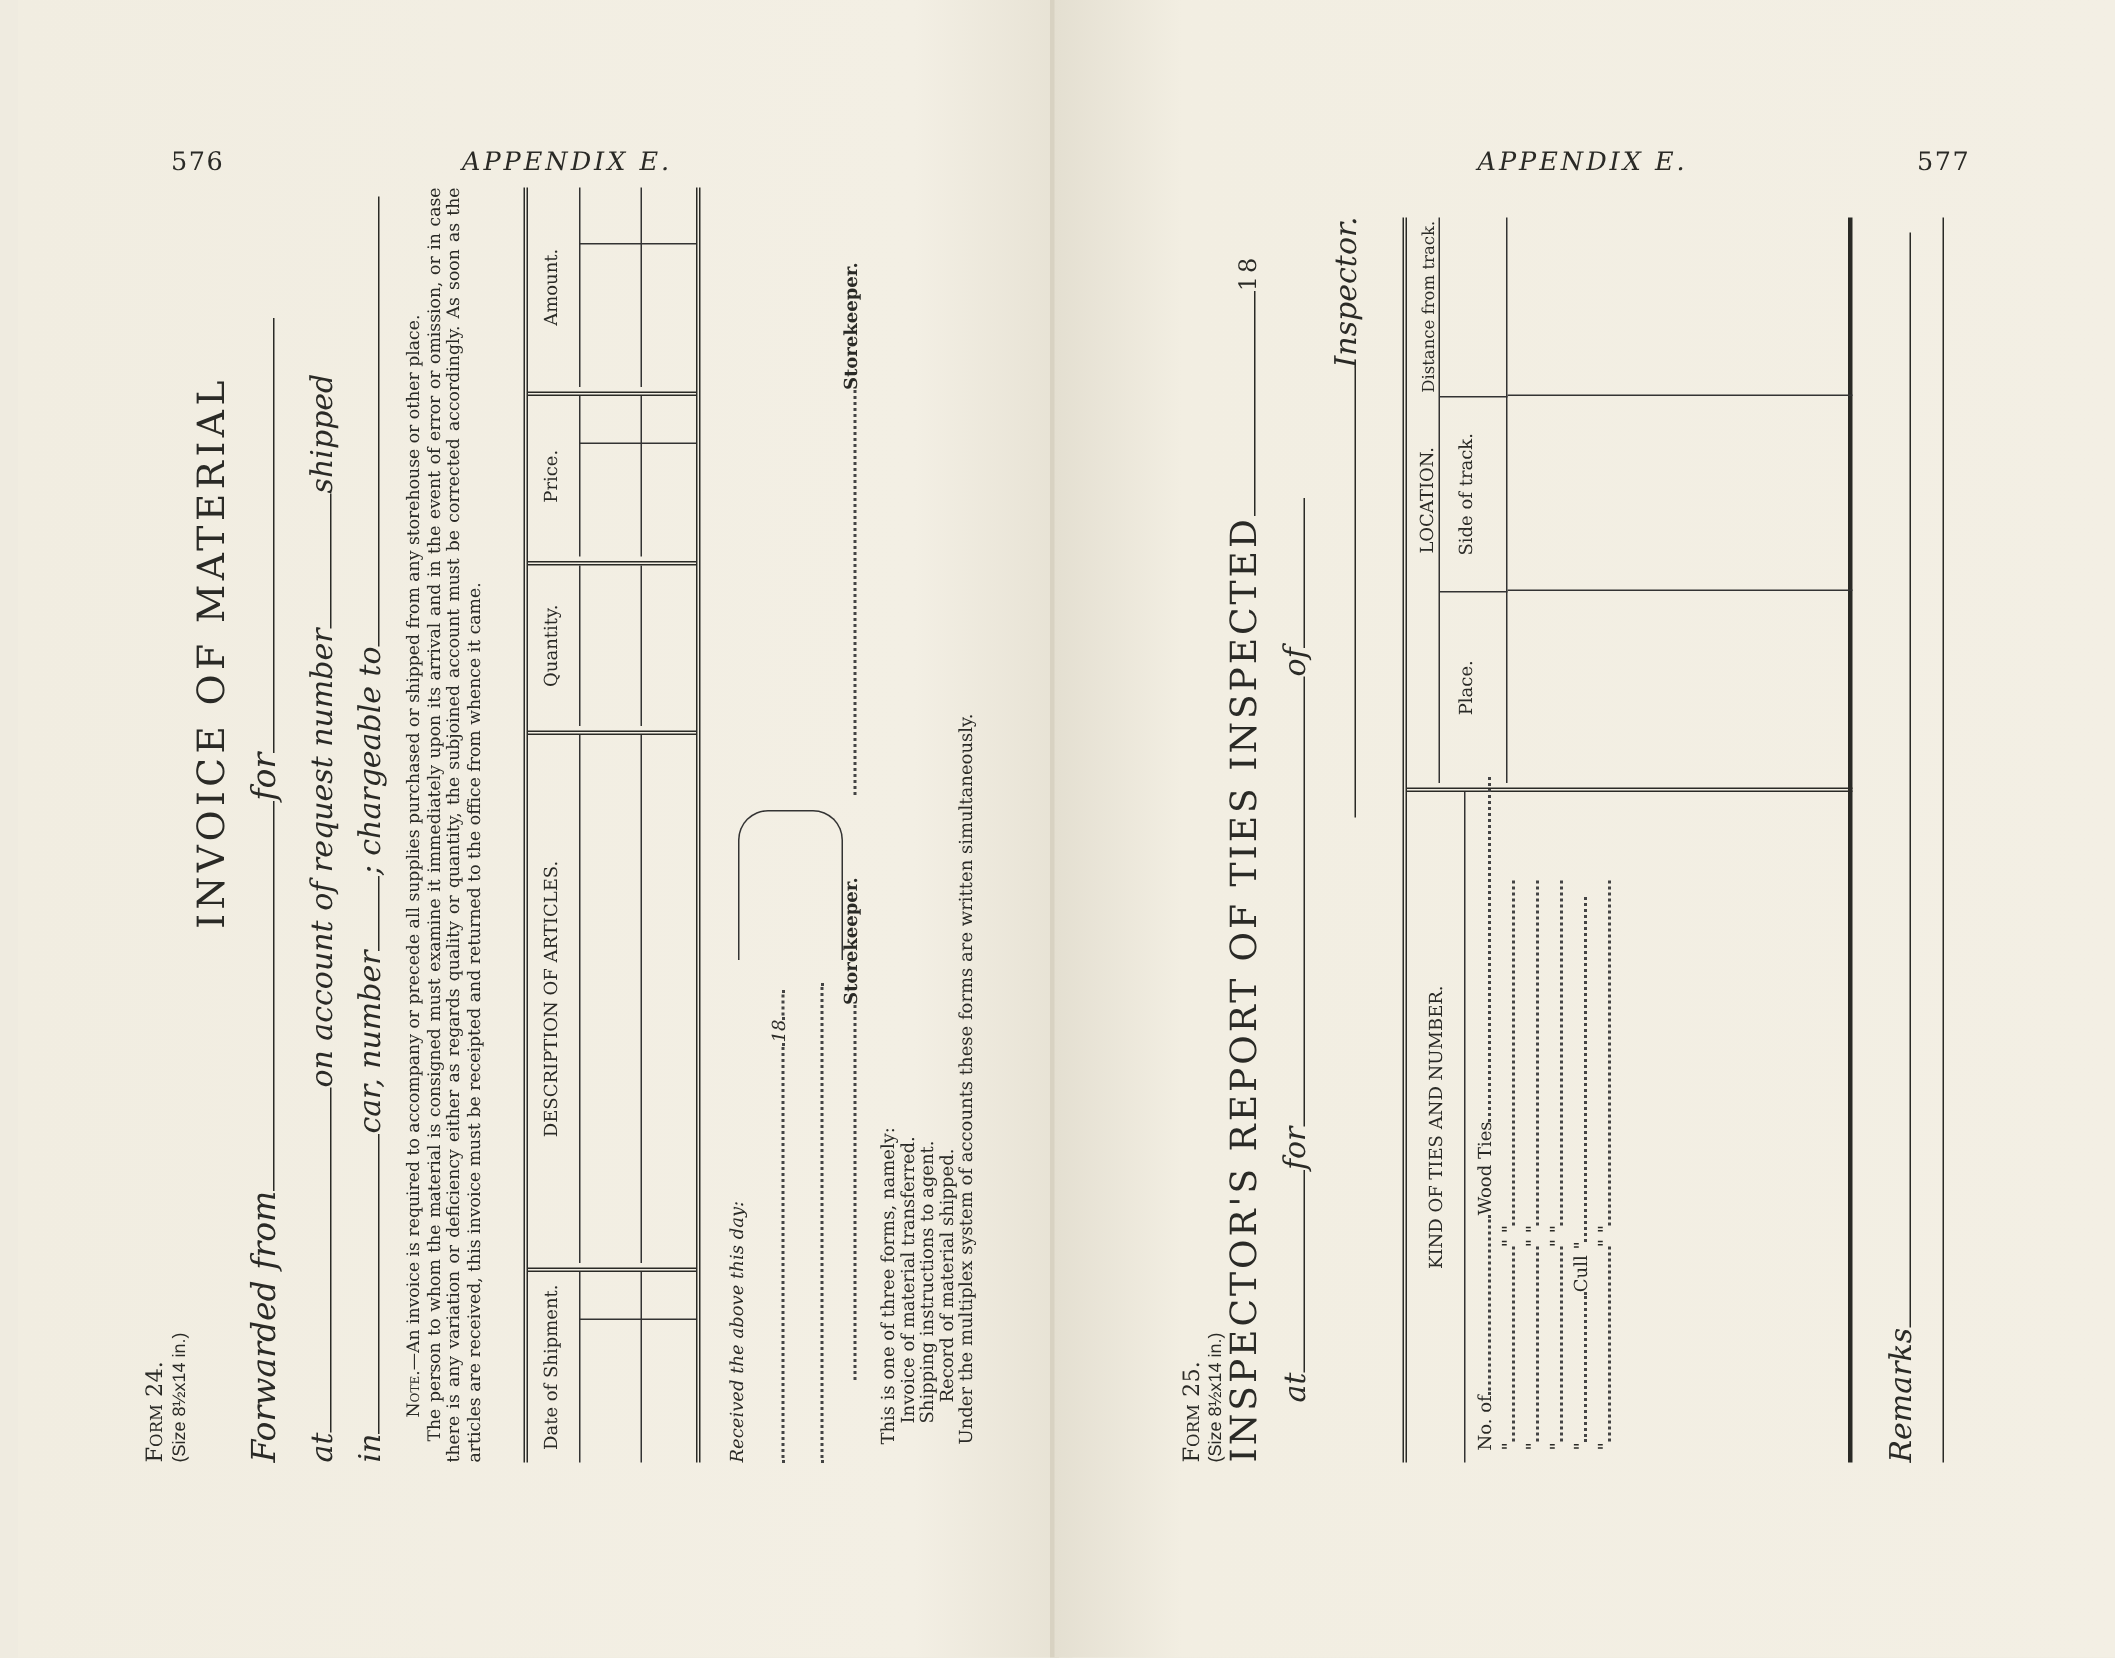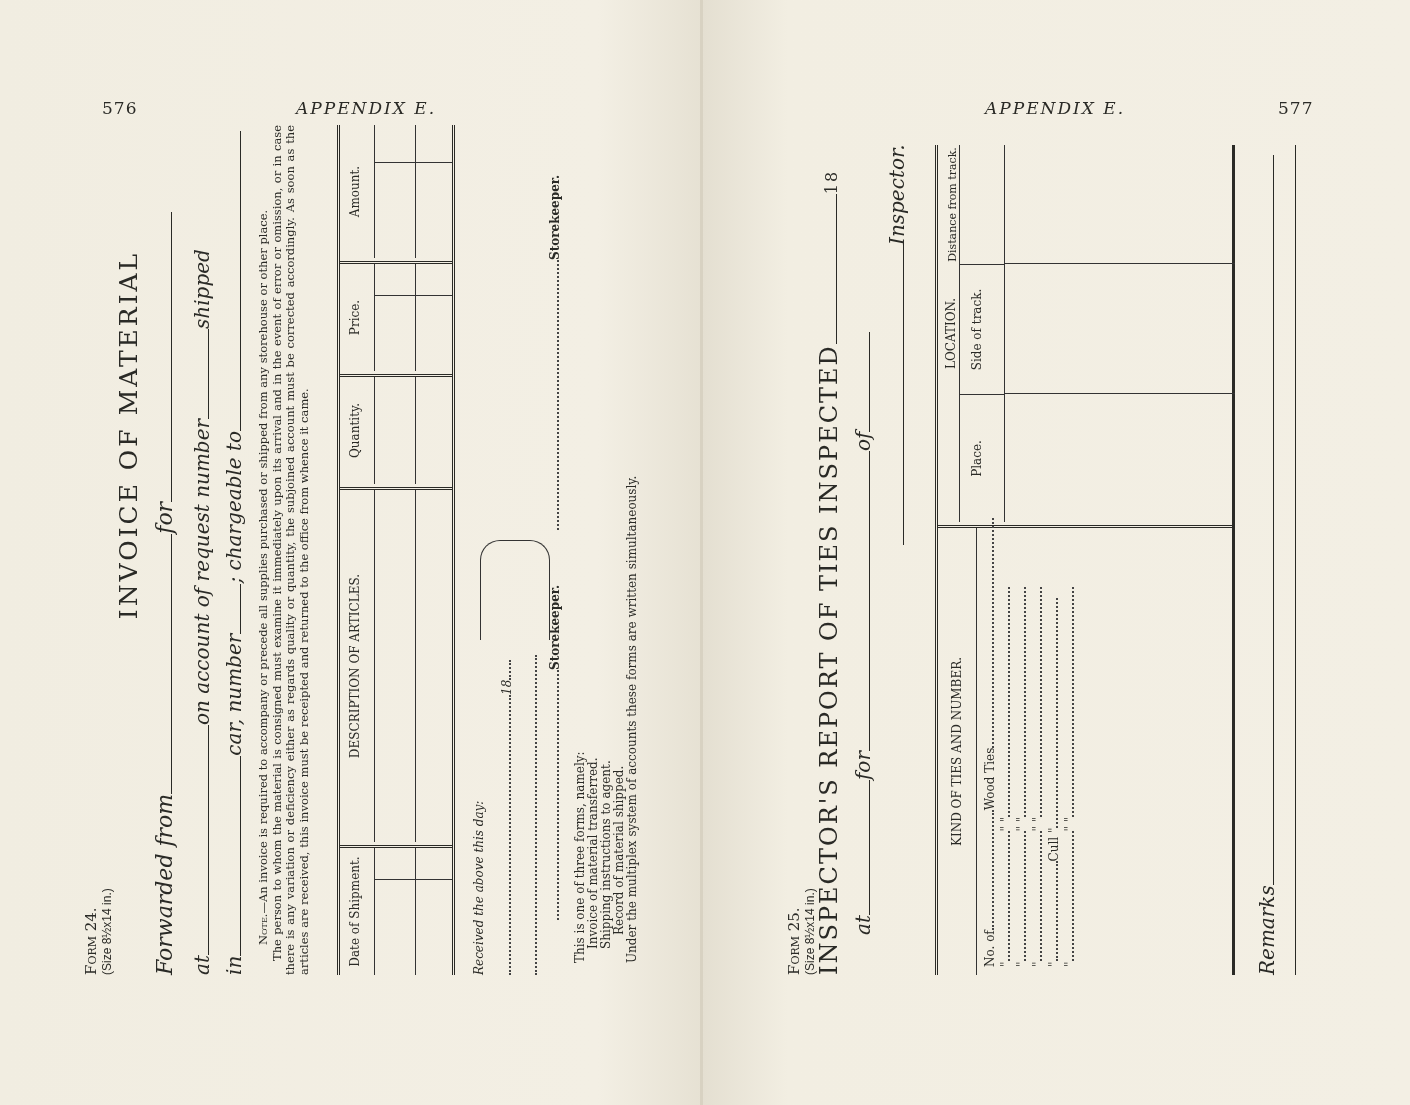--- a/index.html
+++ b/index.html
@@ -1,19 +1,19 @@
 <!DOCTYPE html>
 <html><head>
 <meta charset="utf-8">
 <style>
   html, body { margin:0; padding:0; }
   body { width:1410px; height:1105px; background:#efebe0; position:relative; overflow:hidden;
          font-family:"DejaVu Serif", serif; color:#2a2a26; }
   .page { position:absolute; top:0; height:1105px; background:#f3efe3; }
-  .page.left { left:0; width:703px; background:linear-gradient(to right,#f1ede1 0%,#f3efe4 85%,#e6e1d3 100%); }
+  .page.left { left:12px; width:703px; background:linear-gradient(to right,#f1ede1 0%,#f3efe4 85%,#e6e1d3 100%); }
   .page.right { left:703px; width:707px; background:linear-gradient(to right,#e4dfd1 0%,#f2eee2 12%,#f3efe4 100%); }
   .gutter { position:absolute; left:700px; top:0; width:6px; height:1105px; background:#d8d2c2; }
 
   .runhead { position:absolute; top:98px; font-size:17px; letter-spacing:1px; }
   .runhead.italic { font-style:italic; letter-spacing:2px; }
 
   
   .rot { position:absolute; transform-origin:0 0; transform:rotate(-90deg); }
   .rot * { box-sizing:border-box; }
 

